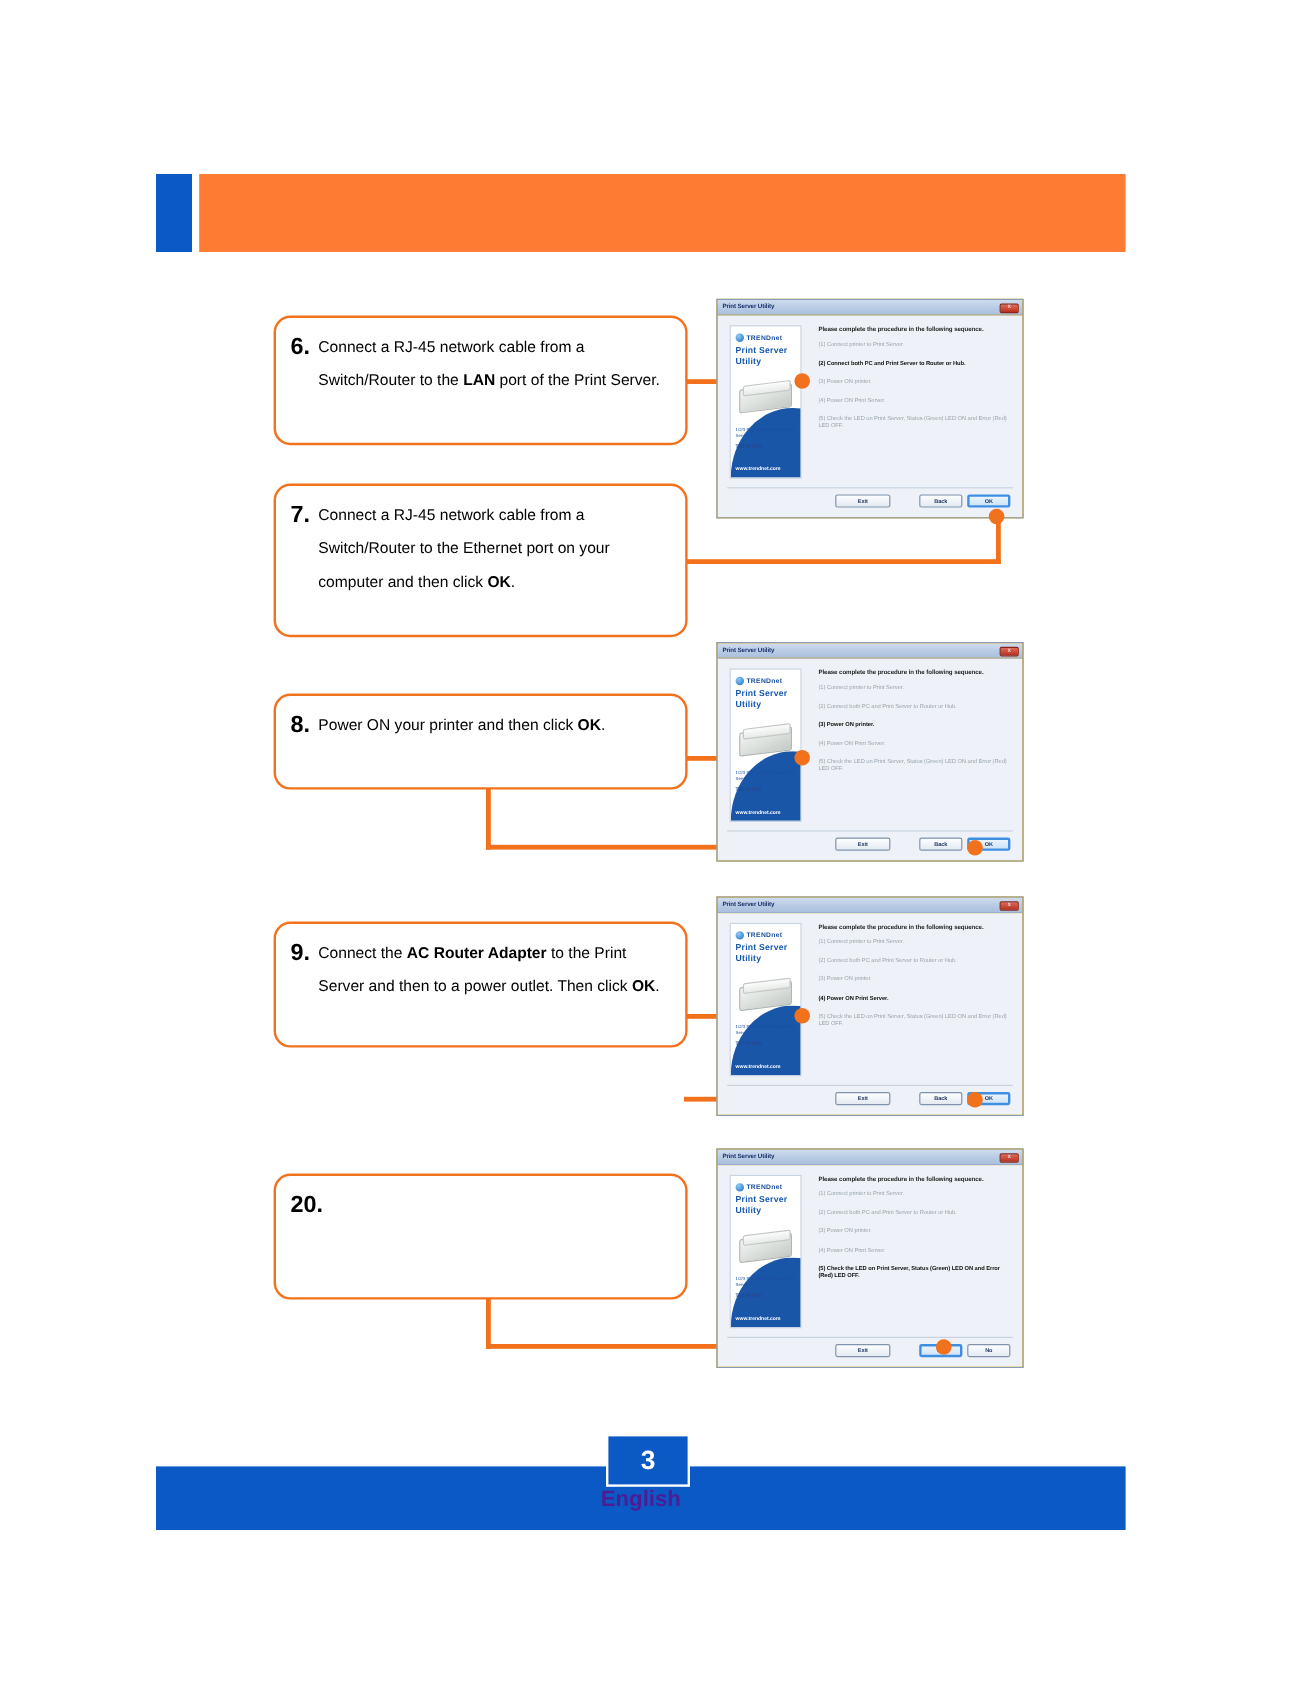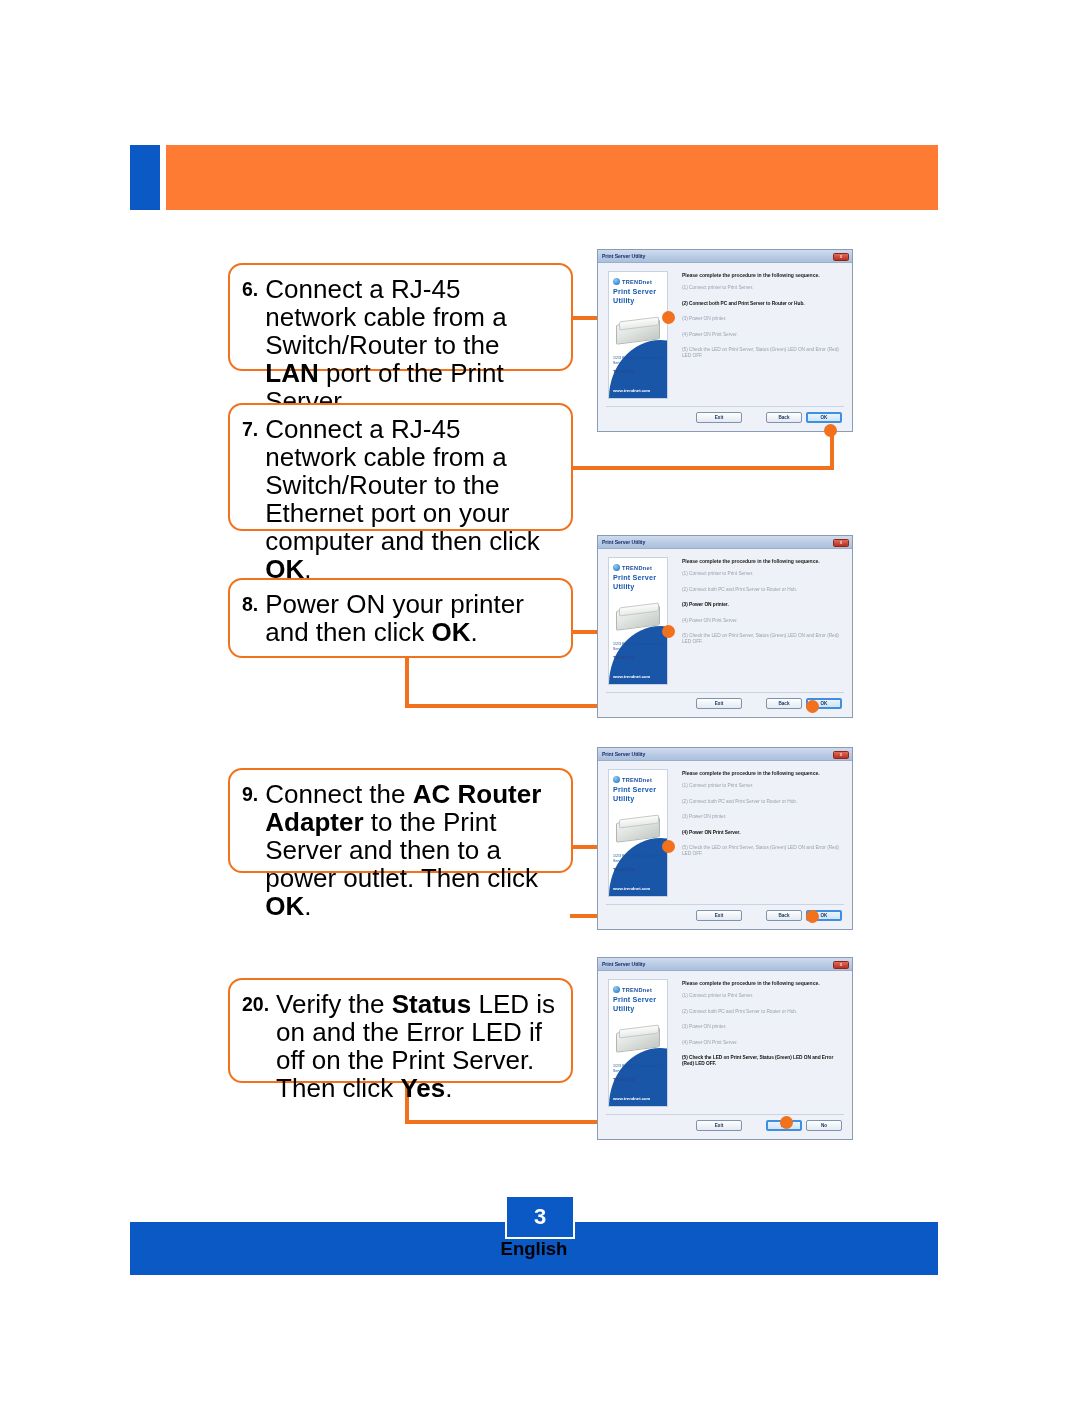--- a/index.html
+++ b/index.html
@@ -32,21 +32,21 @@
     font-size:19.5px;
     color:#000;
     line-height:28px;
     flex:0 0 auto;
     text-align:right;
     padding-right:7px;
   }
   .step-num.wide { min-width:30px; }
   .step-num.narrow { min-width:20px; }
   .step-text {
-    font-size:26px;
+    font-size:13px;
     color:#000;
     line-height:28px;
     flex:1 1 auto;
   }
   .step-text b { font-weight:bold; }
 
   
   .dialog {
     position:absolute;
     background:#eab308;
@@ -208,21 +208,21 @@
   .footer-page {
     position:absolute; left:505px; top:1195px;
     width:70px; height:44px; background:#0a59c4;
     border:2px solid #ffffff;
     display:flex; align-items:center; justify-content:center;
     color:#ffffff; font-size:22px; font-weight:bold;
     z-index:3;
   }
   .footer-lang {
     position:absolute; left:130px; top:1238px; width:808px;
-    text-align:center; color:#000000;
+    text-align:center; color:#4c1d95;
     font-size:18.5px; font-weight:bold; z-index:4;
   }
 </style>
 </head>
 <body>
 
 <div class="header">
   <div class="header-blue"></div>
   <div class="header-orange"></div>
 </div>
@@ -275,21 +275,20 @@
 <div class="callout" style="left:228px; top:768px; width:345px; height:105px;">
   <div class="callout-row">
     <div class="step-num narrow">9.</div>
     <div class="step-text">Connect the <b>AC Router Adapter</b> to the Print Server and then to a power outlet.  Then click <b>OK</b>.</div>
   </div>
 </div>
 
 <div class="callout" style="left:228px; top:978px; width:345px; height:105px;">
   <div class="callout-row">
     <div class="step-num wide">20.</div>
-    <div class="step-text">Verify the <b>Status</b> LED is on and the Error LED if off on the Print Server.  Then click <b>Yes</b>.</div>
   </div>
 </div>
 
 <div class="dialog" style="left:597px; top:249px; width:256px; height:183px;">
   <div class="dlg-title">
     <span class="dlg-title-text">Print Server Utility</span>
     <span class="dlg-close">x</span>
   </div>
   <div class="dlg-body">
     <div class="brand">

